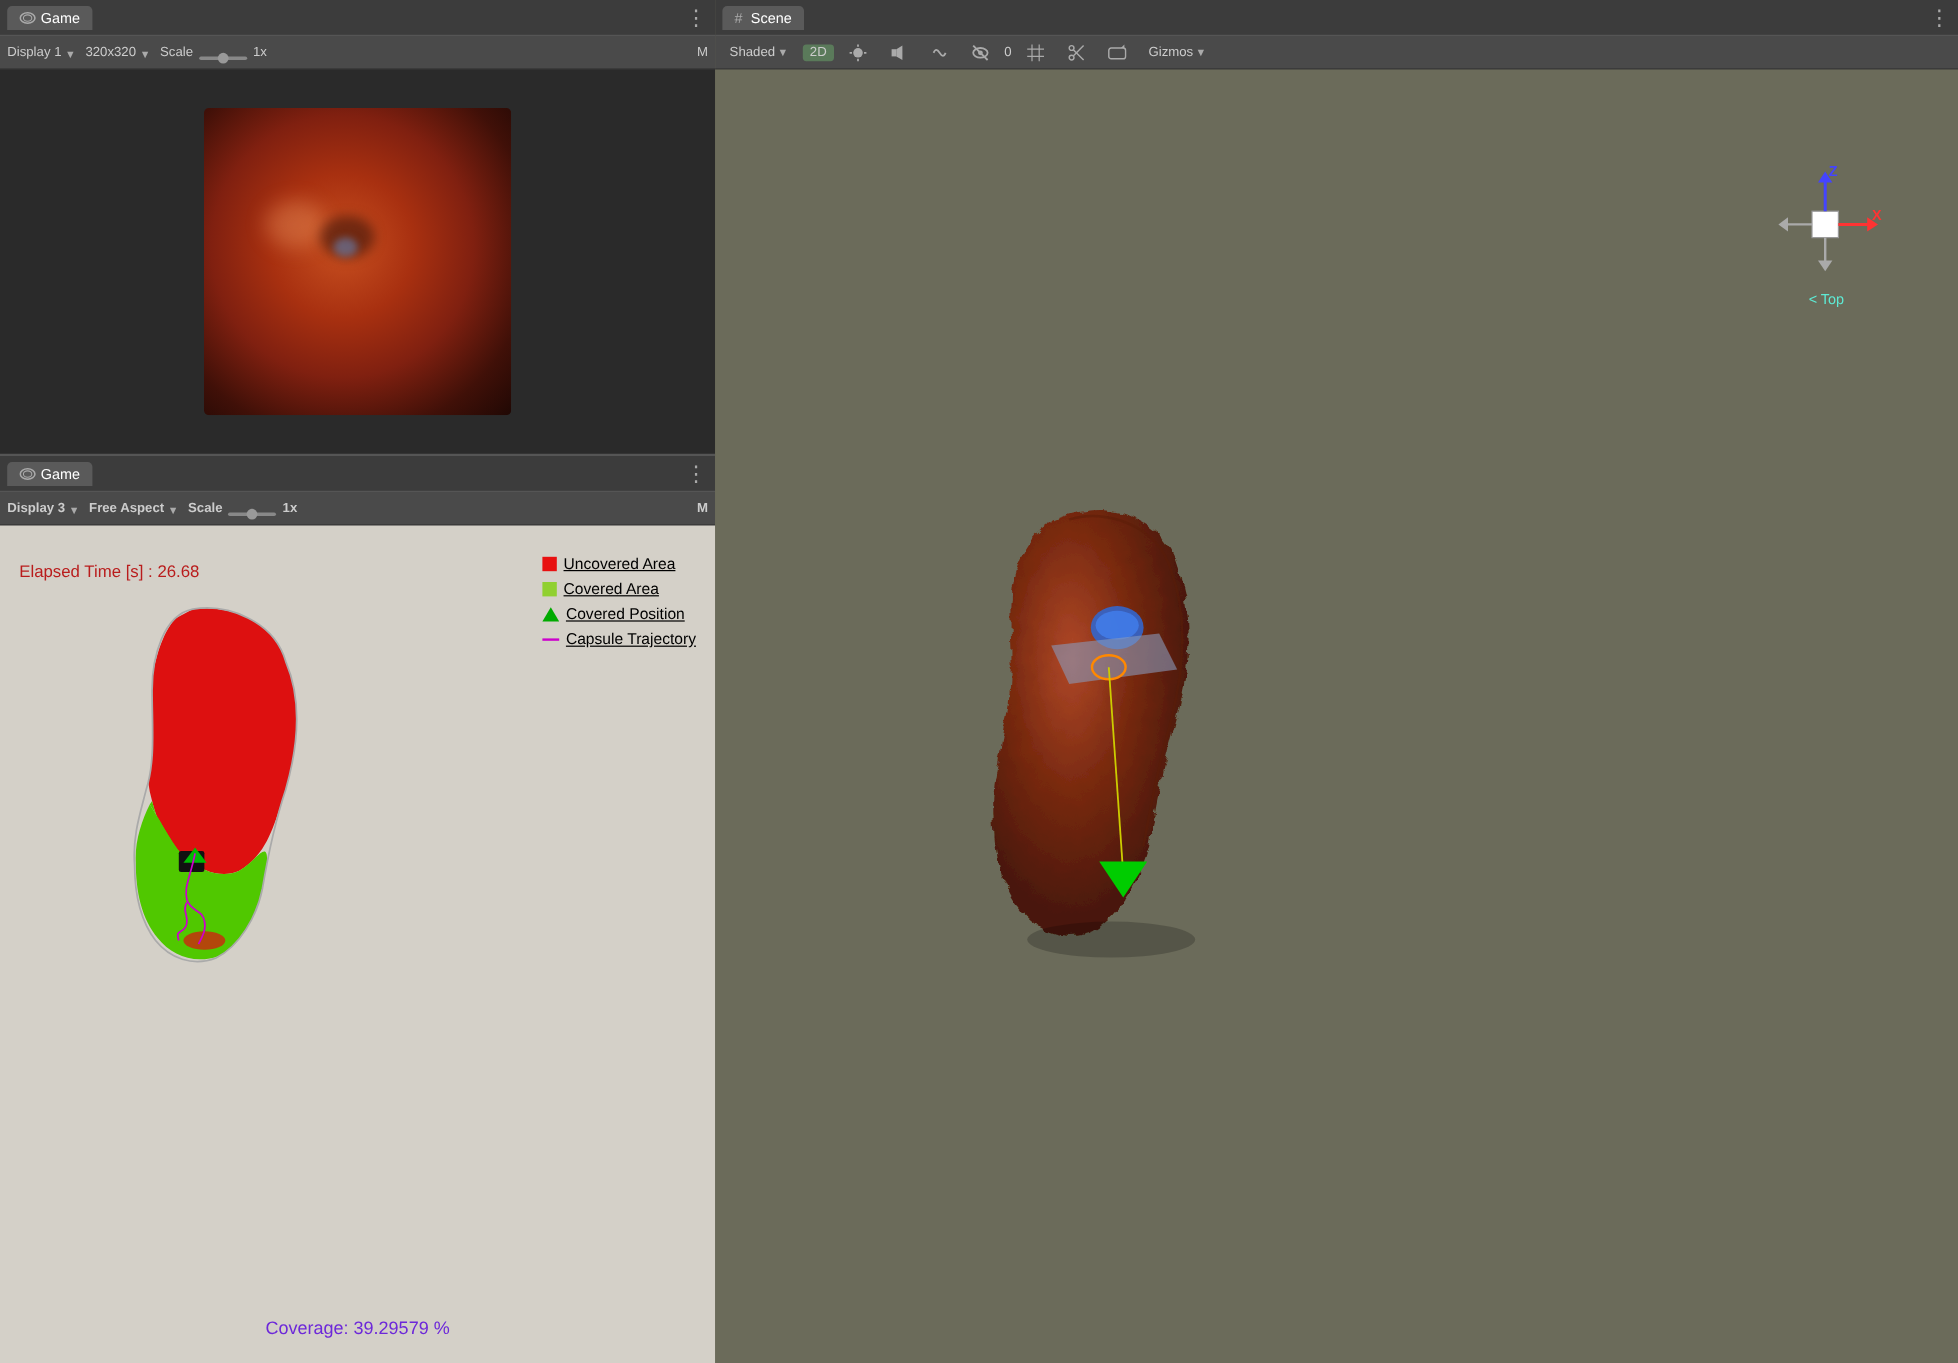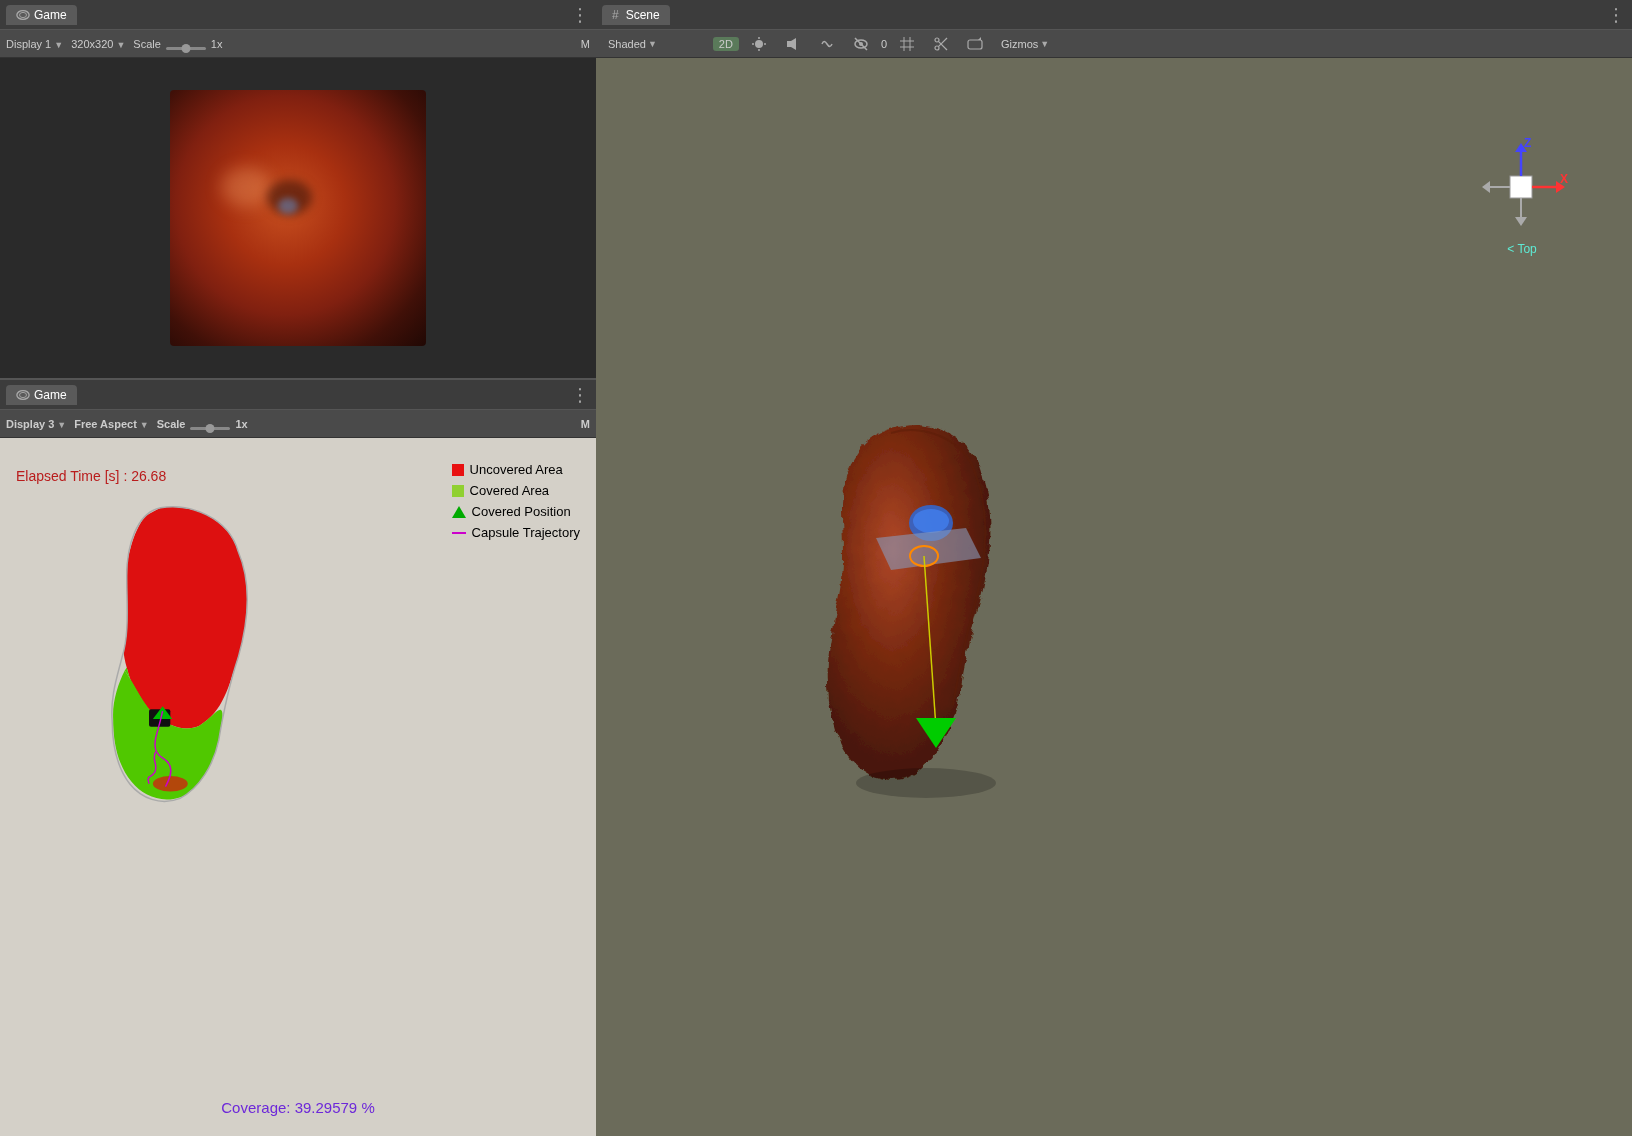--- a/index.html
+++ b/index.html
@@ -36,34 +36,34 @@
     
     .game-panel-bottom { flex: 1; display: flex; flex-direction: column; background: #d4d0c8; }
     .game-panel-bottom .toolbar-bar { background: #4a4a4a; font-weight: bold; }
     .coverage-viewport { flex: 1; background: #d4d0c8; position: relative; overflow: hidden; }
 
     .elapsed-time { position: absolute; top: 30px; left: 16px; color: #b91c1c; font-size: 14px; font-weight: normal; }
     .coverage-text { position: absolute; bottom: 20px; left: 50%; transform: translateX(-50%); color: #6d28d9; font-size: 15px; }
 
     
     .legend { position: absolute; top: 24px; right: 16px; display: flex; flex-direction: column; gap: 6px; }
-    .legend-item { display: flex; align-items: center; gap: 6px; color: #000; font-size: 13px; }
+    .legend-item { display: flex; align-items: center; gap: 6px; color: #000; font-size: 13px; text-decoration: underline; }
     .legend-square { width: 12px; height: 12px; display: inline-block; }
     .legend-triangle { width: 0; height: 0; border-left: 7px solid transparent; border-right: 7px solid transparent; border-bottom: 12px solid #00aa00; display: inline-block; }
     .legend-line { width: 14px; height: 2px; background: #cc00cc; display: inline-block; }
 
     
     .organ-container { position: absolute; top: 60px; left: 80px; width: 200px; height: 310px; }
 
     
     .right-panel { flex: 1; height: 100%; display: flex; flex-direction: column; background: #6b6b5a; }
     .scene-tab-bar { height: 30px; background: #3c3c3c; display: flex; align-items: center; padding: 0 6px; gap: 6px; border-bottom: 1px solid #555; }
     .scene-toolbar { height: 28px; background: #4a4a4a; display: flex; align-items: center; padding: 0 6px; gap: 6px; border-bottom: 1px solid #333; }
     .scene-btn { color: #ccc; font-size: 11px; padding: 1px 6px; cursor: pointer; display: flex; align-items: center; gap: 2px; }
-    .scene-btn.active { background: #5a7a5a; border-radius: 3px; margin-left: 44px; }
+    .scene-btn.active { background: #5a7a5a; border-radius: 3px; }
     .scene-viewport { flex: 1; background: #6b6b5a; position: relative; overflow: hidden; }
 
     
     .gizmo { position: absolute; top: 80px; right: 60px; width: 100px; height: 100px; }
 
     .hash-icon { color: #aaa; margin-right: 3px; }
 
     
     .organ-svg { position: absolute; top: 0; left: 0; width: 100%; height: 100%; }
   </style>

